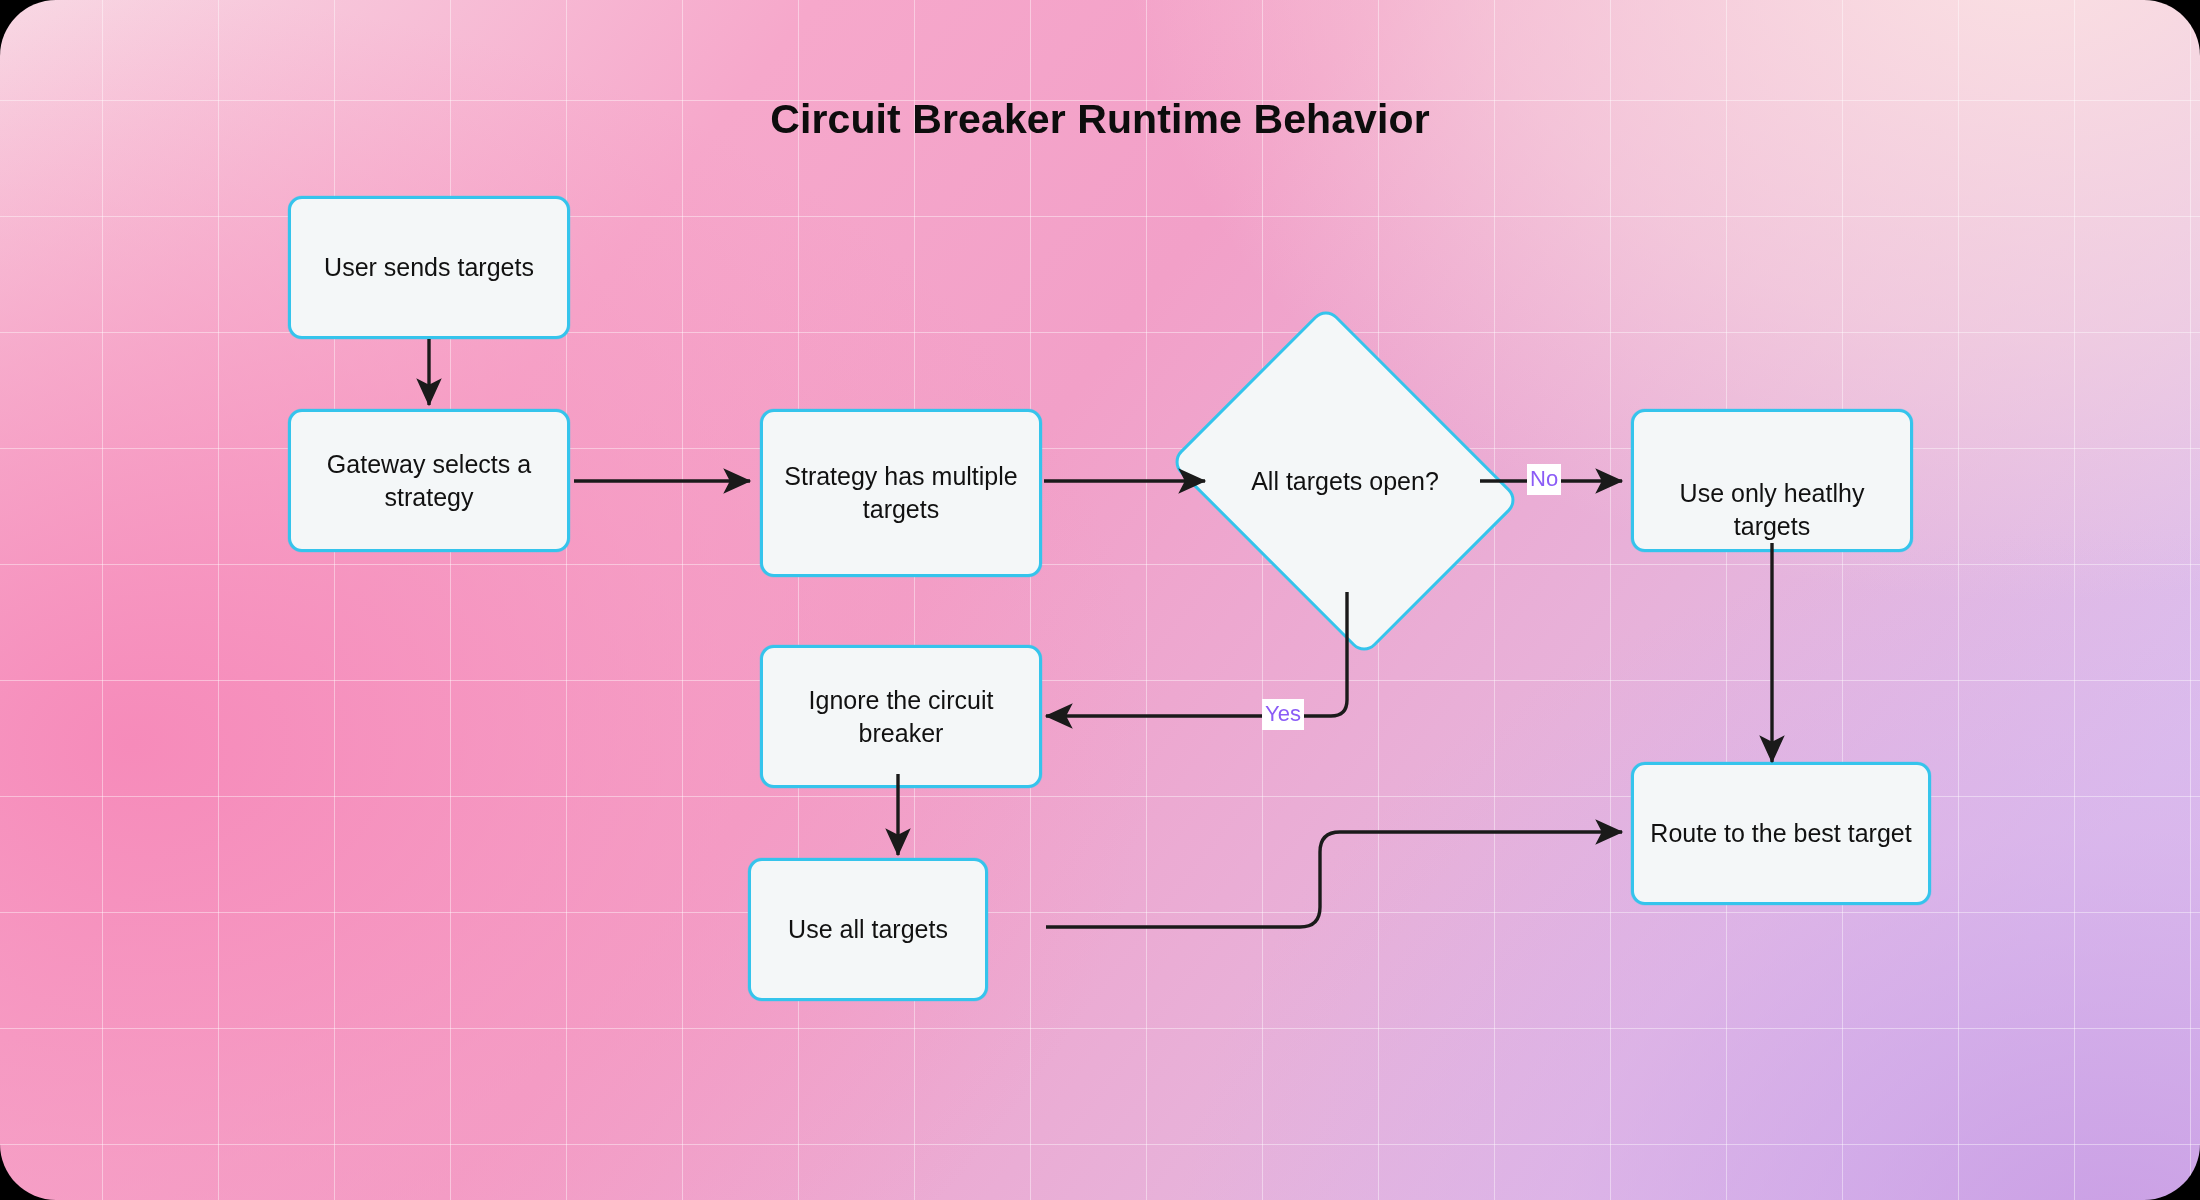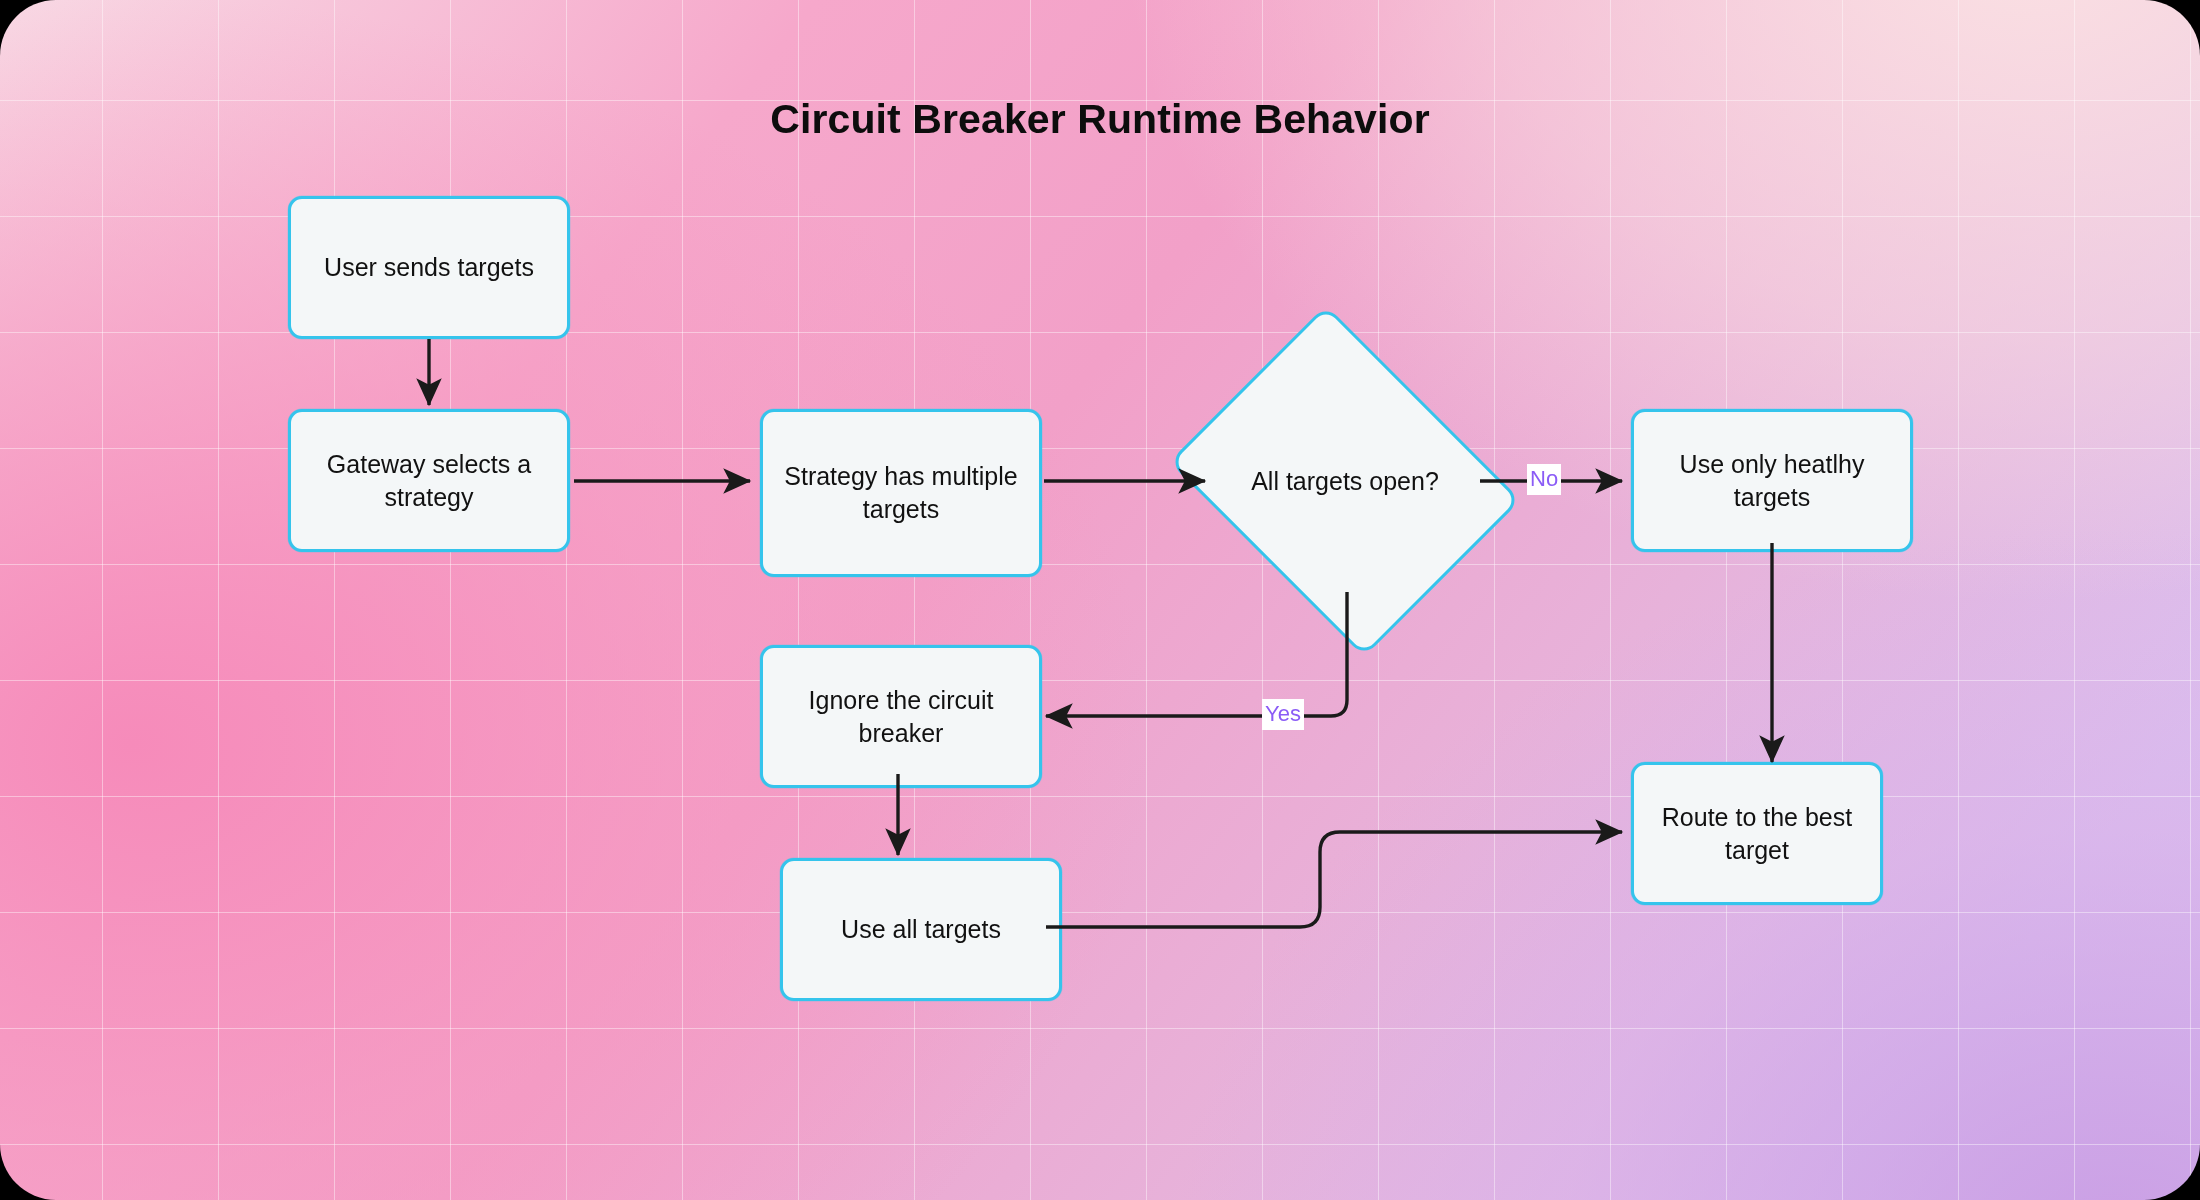--- a/index.html
+++ b/index.html
@@ -160,33 +160,33 @@
 
   <div class="node" style="left:760px; top:409px; width:282px; height:168px;">
     <span>Strategy has multiple targets</span>
   </div>
 
   <div class="diamond-wrap" style="left:1207px; top:370px; width:276px; height:222px;">
     <div class="diamond-shape"></div>
     <span class="diamond-label">All targets open?</span>
   </div>
 
-  <div class="node" style="left:1631px; top:409px; width:282px; height:143px;">
+  <div class="node" style="left:1631px; top:409px; width:282px; height:143px;align-items:flex-end;">
     <span>Use only heatlhy targets</span>
   </div>
 
   <div class="node" style="left:760px; top:645px; width:282px; height:143px;">
     <span>Ignore the circuit breaker</span>
   </div>
 
-  <div class="node" style="left:780px; top:858px; width:282px; height:143px;">
+  <div class="node" style="left:748px; top:858px; width:240px; height:143px;">
     <span>Use all targets</span>
   </div>
 
-  <div class="node" style="left:1631px; top:762px; width:252px; height:143px;">
+  <div class="node" style="left:1631px; top:762px; width:300px; height:143px;">
     <span>Route to the best target</span>
   </div>
 
   <div class="edge-label" style="left:1527px; top:464px;">No</div>
 
   <div class="edge-label" style="left:1262px; top:699px;">Yes</div>
 
 </div>
 
 </body></html>

